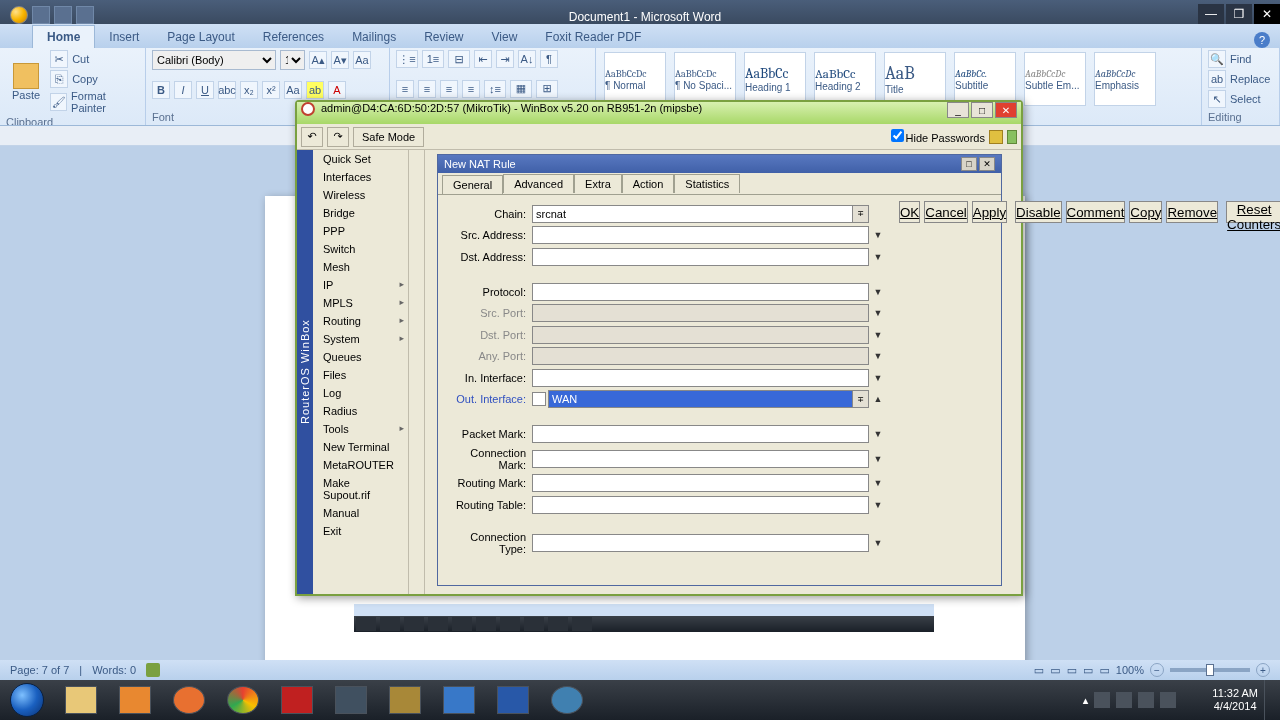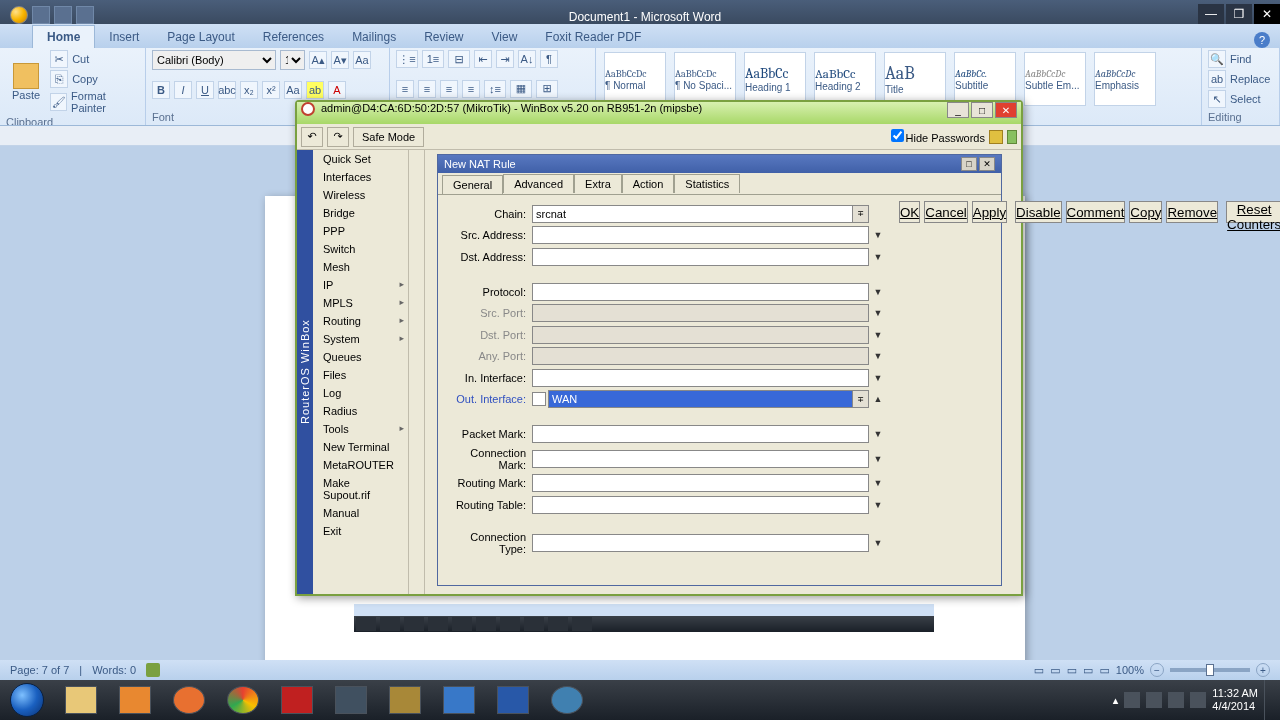--- a/index.html
+++ b/index.html
@@ -95,21 +95,21 @@
 .zslider .th{width:8px;height:12px;background:#fff;border:1px solid #5a7090;position:absolute;left:36px;top:-4px;}
 
 
 .taskbar { position:absolute; left:0;right:0;bottom:0;height:40px;background:linear-gradient(#3a4048,#1a2028);display:flex;align-items:center;}
 .taskbar .start{width:54px;height:40px;display:flex;align-items:center;justify-content:center;}
 .taskbar .start .orb{width:34px;height:34px;border-radius:50%;background:radial-gradient(circle at 35% 35%,#7ec0ff,#1a60c0,#0a3070);border:1px solid #0a2040;}
 .taskbar .pin{width:54px;height:40px;display:flex;align-items:center;justify-content:center;border-right:0px solid #2a3038;}
 .taskbar .pin .ic{width:32px;height:28px;border:1px solid #4a525c;background:#2a3038;}
 .taskbar .tray{margin-left:auto;display:flex;align-items:center;gap:6px;padding-right:8px;color:#fff;font-size:11px;}
 .taskbar .tray .ti{width:16px;height:16px;background:#4a525c;}
-.taskbar .clock{text-align:left;line-height:13px;}
+.taskbar .clock{text-align:center;line-height:13px;margin-left:30px;}
 
 
 .mini-tb{position:absolute;left:354px;top:616px;width:580px;height:16px;background:linear-gradient(#3a4048,#1a2028);display:flex;align-items:center;}
 .mini-tb .m{width:20px;height:14px;margin:0 2px;background:#2a3038;}
 .mini-status{position:absolute;left:354px;top:604px;width:580px;height:12px;background:#cfe0f5;}
 </style>
 </head>
 <body>
 
 <div class="word-titlebar">

